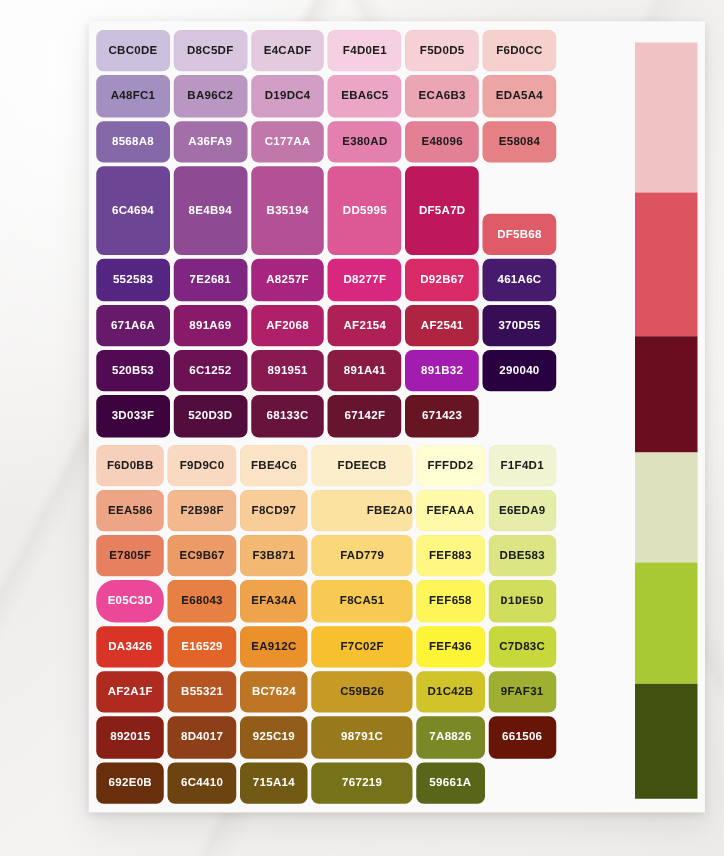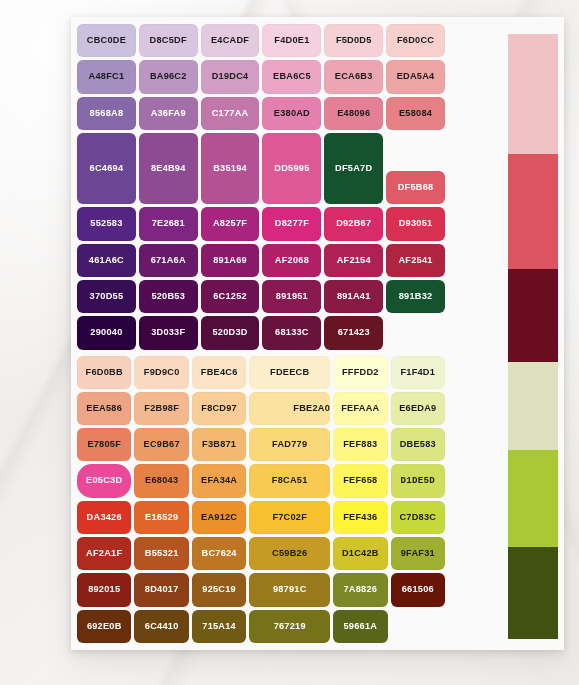--- a/index.html
+++ b/index.html
@@ -125,44 +125,44 @@
         <div class="swatch light-text" style="background: rgb(133, 104, 168);">8568A8</div>
         <div class="swatch light-text" style="background: rgb(163, 111, 169);">A36FA9</div>
         <div class="swatch light-text" style="background: rgb(193, 119, 170);">C177AA</div>
         <div class="swatch dark-text" style="background: rgb(227, 128, 173);">E380AD</div>
         <div class="swatch dark-text" style="background: rgb(228, 128, 150);">E48096</div>
         <div class="swatch dark-text" style="background: rgb(229, 128, 132);">E58084</div>
         <div class="swatch light-text" style="background: rgb(108, 70, 148);">6C4694</div>
         <div class="swatch light-text" style="background: rgb(142, 75, 148);">8E4B94</div>
         <div class="swatch light-text" style="background: rgb(179, 81, 148);">B35194</div>
         <div class="swatch light-text" style="background: rgb(221, 89, 149);">DD5995</div>
-        <div class="swatch light-text" style="background: #14532d;">DF5A7D</div>
+        <div class="swatch light-text" style="background: #be185d;">DF5A7D</div>
         <div class="swatch light-text" style="background: rgb(223, 91, 104); margin-top: 38px;">DF5B68</div>
         <div class="swatch light-text" style="background: rgb(85, 37, 131);">552583</div>
         <div class="swatch light-text" style="background: rgb(126, 38, 129);">7E2681</div>
         <div class="swatch light-text" style="background: rgb(168, 37, 127);">A8257F</div>
         <div class="swatch light-text" style="background: rgb(216, 39, 127);">D8277F</div>
         <div class="swatch light-text" style="background: rgb(217, 43, 103);">D92B67</div>
-        <div class="swatch light-text" style="background: rgb(217, 48, 81);">D93051</div>
         <div class="swatch light-text" style="background: rgb(70, 26, 108);">461A6C</div>
         <div class="swatch light-text" style="background: rgb(103, 26, 106);">671A6A</div>
         <div class="swatch light-text" style="background: rgb(137, 26, 105);">891A69</div>
         <div class="swatch light-text" style="background: rgb(175, 32, 104);">AF2068</div>
         <div class="swatch light-text" style="background: rgb(175, 33, 84);">AF2154</div>
         <div class="swatch light-text" style="background: rgb(175, 37, 65);">AF2541</div>
         <div class="swatch light-text" style="background: rgb(55, 13, 85);">370D55</div>
         <div class="swatch light-text" style="background: rgb(82, 11, 83);">520B53</div>
         <div class="swatch light-text" style="background: rgb(108, 18, 82);">6C1252</div>
         <div class="swatch light-text" style="background: rgb(137, 25, 81);">891951</div>
         <div class="swatch light-text" style="background: rgb(137, 26, 65);">891A41</div>
-        <div class="swatch light-text" style="background: #14532d;">891B32</div>
+        <div class="swatch light-text" style="background: #a21caf;">891B32</div>
         <div class="swatch light-text" style="background: rgb(41, 0, 64);">290040</div>
         <div class="swatch light-text" style="background: rgb(61, 3, 63);">3D033F</div>
         <div class="swatch light-text" style="background: rgb(82, 13, 61);">520D3D</div>
         <div class="swatch light-text" style="background: rgb(104, 19, 60);">68133C</div>
+        <div class="swatch light-text" style="background: rgb(103, 20, 47);">67142F</div>
         <div class="swatch light-text" style="background: rgb(103, 20, 35);">671423</div>
       </div>
     <div class="swatch-block" id="block-bottom">
         <div class="swatch dark-text" style="background: rgb(246, 208, 187);">F6D0BB</div>
         <div class="swatch dark-text" style="background: rgb(249, 217, 192);">F9D9C0</div>
         <div class="swatch dark-text" style="background: rgb(251, 228, 198);">FBE4C6</div>
         <div class="swatch dark-text" style="background: rgb(253, 238, 203);">FDEECB</div>
         <div class="swatch dark-text" style="background: rgb(255, 253, 210);">FFFDD2</div>
         <div class="swatch dark-text" style="background: rgb(241, 244, 209);">F1F4D1</div>
         <div class="swatch dark-text" style="background: rgb(238, 165, 134);">EEA586</div>

